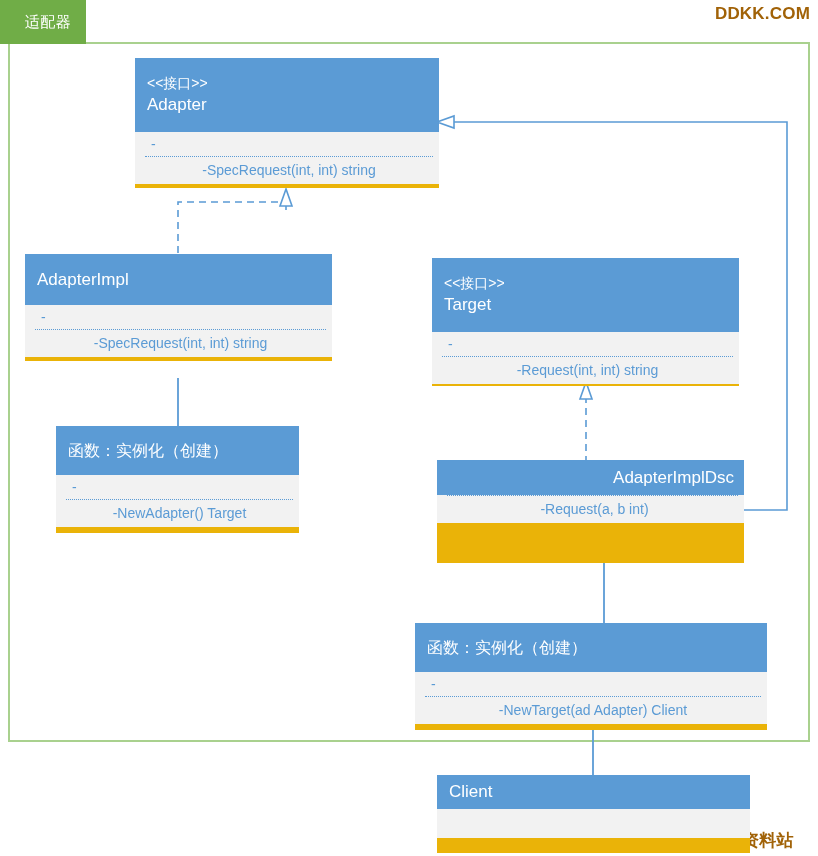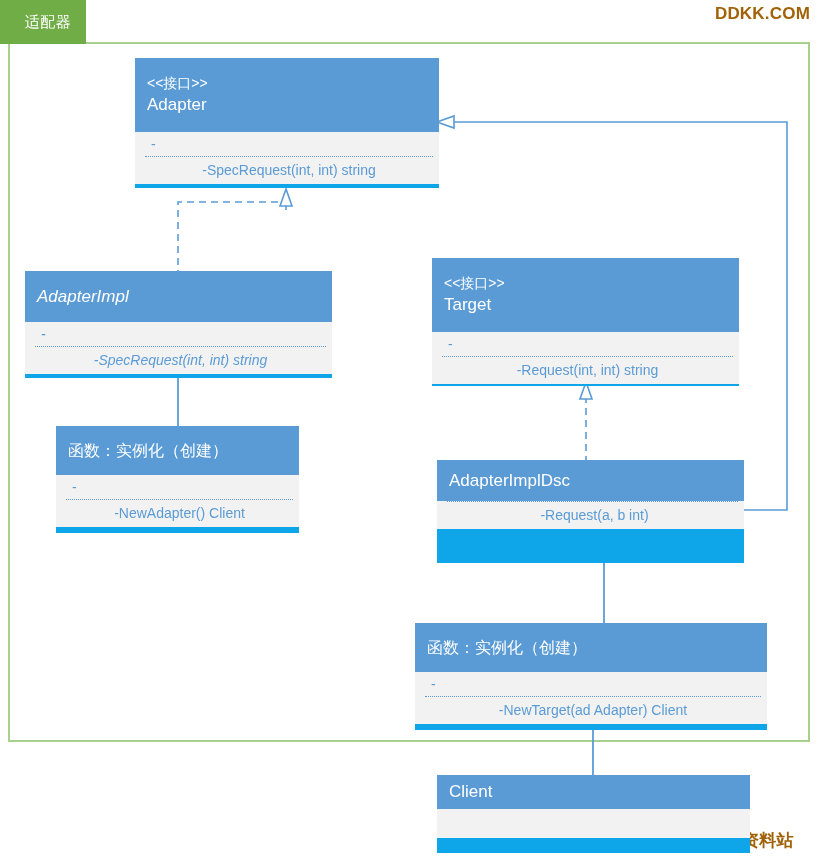--- a/index.html
+++ b/index.html
@@ -62,21 +62,21 @@
     left: 470px;
     top: 829px;
     font-size: 17px;
     letter-spacing: 0.2px;
   }
 
   
   .uml-box {
     position: absolute;
     box-sizing: border-box;
-    background: #0ea5e9;
+    background: #eab308;
   }
   .uml-header {
     background: #5b9bd5;
     color: #ffffff;
     box-sizing: border-box;
     padding: 6px 10px 6px 12px;
     display: flex;
     flex-direction: column;
     justify-content: center;
   }
@@ -179,21 +179,21 @@
     <div class="uml-stereotype">&lt;&lt;接口&gt;&gt;</div>
     <div class="uml-name">Adapter</div>
   </div>
   <div class="uml-body">
     <div class="uml-attr">-</div>
     <div class="uml-sep"></div>
     <div class="uml-method">-SpecRequest(int, int) string</div>
   </div>
 </div>
 
-<div class="uml-box" style="left:25px; top:271px; width:307px; height:107px;font-style:italic;">
+<div class="uml-box" style="left:25px; top:254px; width:307px; height:107px;">
   <div class="uml-header" style="height:51px;">
     <div class="uml-name">AdapterImpl</div>
   </div>
   <div class="uml-body">
     <div class="uml-attr">-</div>
     <div class="uml-sep"></div>
     <div class="uml-method">-SpecRequest(int, int) string</div>
   </div>
 </div>
 
@@ -209,26 +209,26 @@
   </div>
 </div>
 
 <div class="uml-box" style="left:56px; top:426px; width:243px; height:107px;">
   <div class="uml-header" style="height:49px;">
     <div class="uml-name" style="font-size:16px;">函数：实例化（创建）</div>
   </div>
   <div class="uml-body">
     <div class="uml-attr">-</div>
     <div class="uml-sep"></div>
-    <div class="uml-method">-NewAdapter() Client</div>
+    <div class="uml-method">-NewAdapter() Target</div>
   </div>
 </div>
 
 <div class="uml-box" style="left:437px; top:460px; width:307px; height:103px;">
-  <div class="uml-header" style="height:41px;">
+  <div class="uml-header" style="height:35px;align-items:flex-end;">
     <div class="uml-name">AdapterImplDsc</div>
   </div>
   <div class="uml-body">
     <div class="uml-sep"></div>
     <div class="uml-method" style="padding-left:18px;">-Request(a, b int)</div>
   </div>
 </div>
 
 <div class="uml-box" style="left:415px; top:623px; width:352px; height:107px;">
   <div class="uml-header" style="height:49px;">

